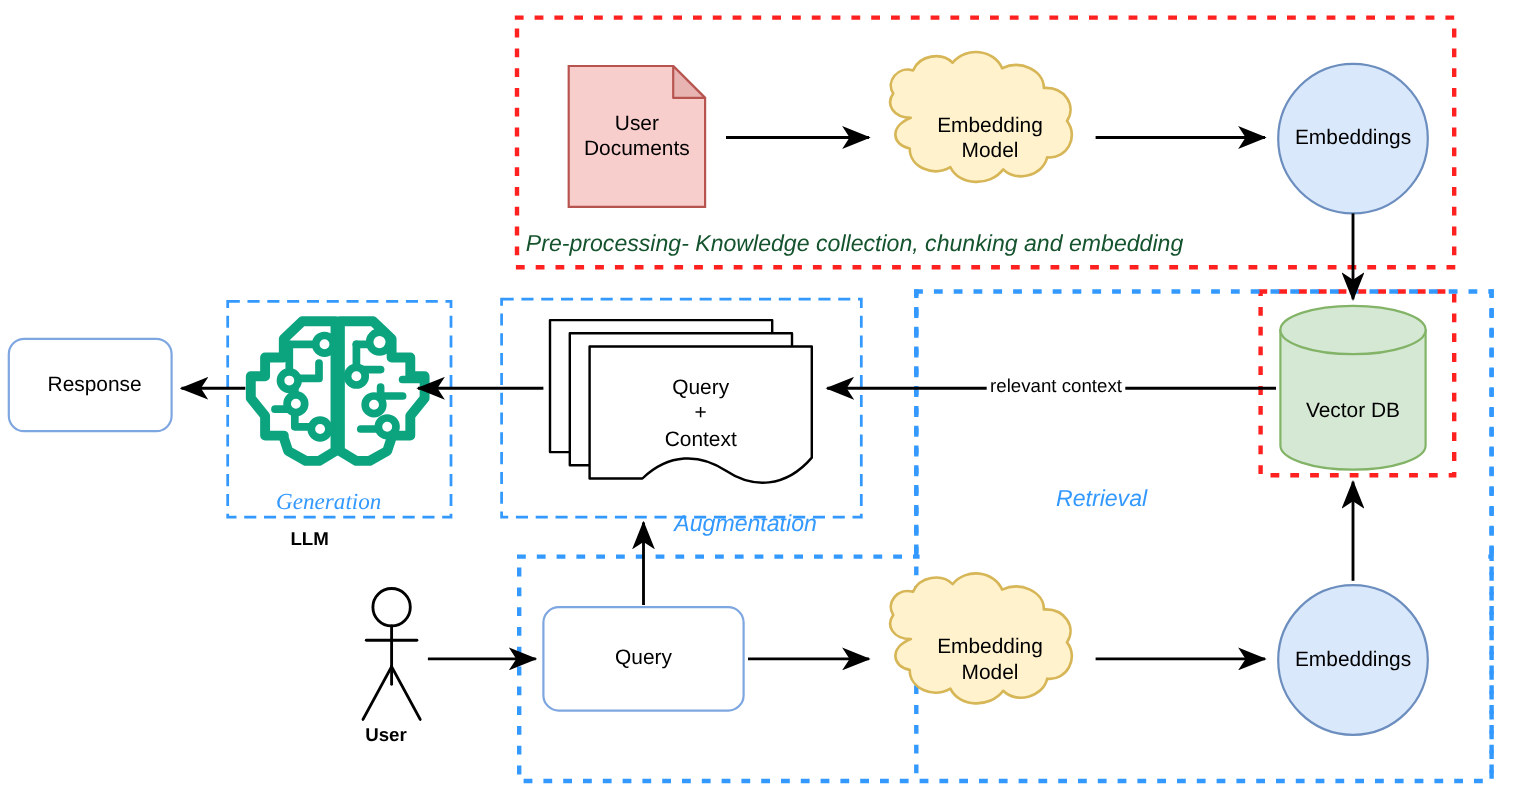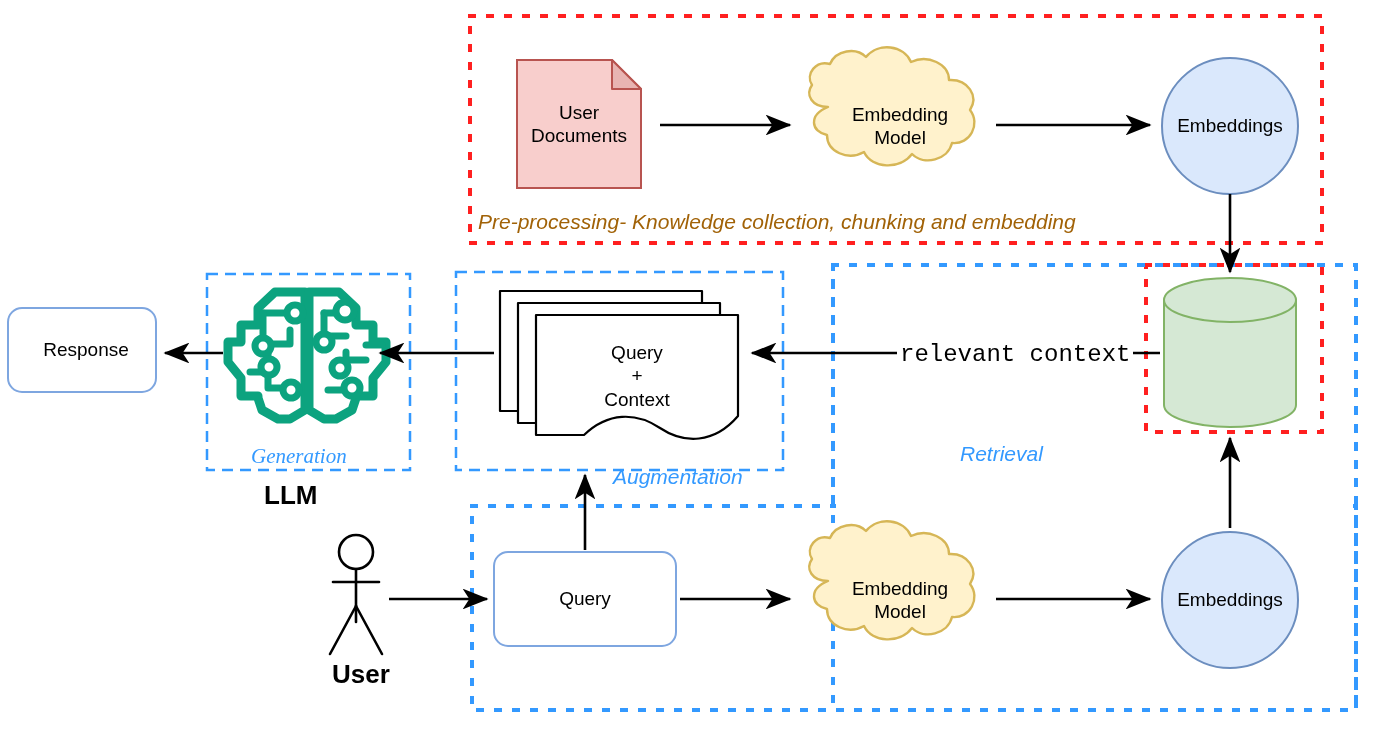--- a/index.html
+++ b/index.html
@@ -38,34 +38,34 @@
     white-space: pre-line;
     pointer-events: none;
   }
   .zone-label {
     position: absolute;
     font-family: "Liberation Sans", sans-serif;
     font-style: italic;
     font-size: 21px;
     white-space: nowrap;
   }
-  .zone-label.red { color: #a16207; }
+  .zone-label.red { color: #14532d; }
   .zone-label.blue { color: #3399FF; }
   .bold-label {
     position: absolute;
     font-family: "Liberation Sans", sans-serif;
     font-weight: bold;
-    font-size: 26px;
+    font-size: 17px;
     color: #000000;
     white-space: nowrap;
   }
   .edge-label {
     position: absolute;
-    font-family: Liberation Mono, monospace;
-    font-size: 24px;
+    font-family: Liberation Sans, sans-serif;
+    font-size: 17px;
     color: #000000;
     background: #ffffff;
     padding: 0 3px;
     white-space: nowrap;
   }
 </style>
 </head>
 <body>
 
 <div id="canvas">
@@ -251,20 +251,21 @@
   </svg>
 
   <div class="node-label" style="left:517px; top:60px; width:124px; height:128px;">User
 Documents</div>
 
   <div class="node-label" style="left:830px; top:74px; width:140px; height:104px;">Embedding
 Model</div>
 
   <div class="node-label" style="left:1160px; top:104px; width:140px; height:44px;">Embeddings</div>
 
+  <div class="node-label" style="left:1160px; top:352px; width:140px; height:44px;">Vector DB</div>
 
   <div class="node-label" style="left:8px; top:308px; width:156px; height:84px;">Response</div>
 
   <div class="node-label" style="left:536px; top:322px; width:202px; height:108px;">Query
 +
 Context</div>
 
   <div class="node-label" style="left:494px; top:552px; width:182px; height:94px;">Query</div>
 
   <div class="node-label" style="left:830px; top:548px; width:140px; height:104px;">Embedding

